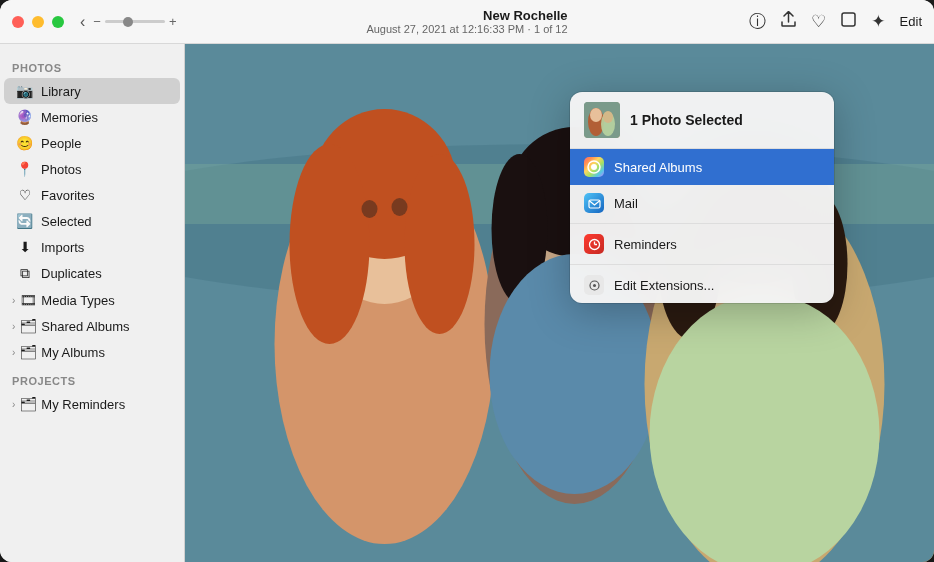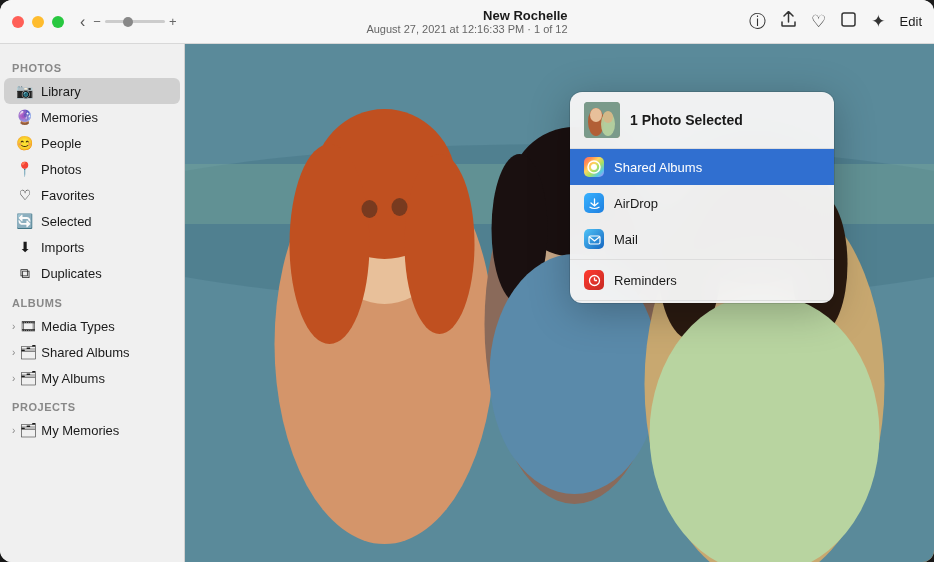--- a/index.html
+++ b/index.html
@@ -355,21 +355,20 @@
       </div>
       <div class="sidebar-item">
         <span class="sidebar-item-icon">⬇</span>
         <span>Imports</span>
       </div>
       <div class="sidebar-item">
         <span class="sidebar-item-icon">⧉</span>
         <span>Duplicates</span>
       </div>
 
-      <div class="sidebar-section-label">Albums</div>
 
       <div class="sidebar-expandable">
         <span class="chevron">›</span>
         <span class="sidebar-expand-icon">🎞</span>
         <span>Media Types</span>
       </div>
       <div class="sidebar-expandable">
         <span class="chevron">›</span>
         <span class="sidebar-expand-icon">🗂</span>
         <span>Shared Albums</span>
@@ -378,21 +377,21 @@
         <span class="chevron">›</span>
         <span class="sidebar-expand-icon">🗂</span>
         <span>My Albums</span>
       </div>
 
       <div class="sidebar-section-label">Projects</div>
 
       <div class="sidebar-expandable">
         <span class="chevron">›</span>
         <span class="sidebar-expand-icon">🗂</span>
-        <span>My Memories</span>
+        <span>My Reminders</span>
       </div>
     </div>
 
     <div class="photo-area">
 
       <div class="photo-bg">
         <svg class="people-scene" viewBox="0 0 750 518" preserveAspectRatio="xMidYMid slice">
 
           <rect width="750" height="518" fill="#5a8a9a"></rect>
 
@@ -453,29 +452,20 @@
         <div class="menu-item highlighted">
           <div class="menu-item-icon icon-shared-albums">
             <svg width="14" height="14" viewBox="0 0 14 14">
               <circle cx="7" cy="7" r="6" fill="none" stroke="white" stroke-width="1.5"></circle>
               <circle cx="7" cy="7" r="3" fill="white"></circle>
             </svg>
           </div>
           <span class="menu-item-label">Shared Albums</span>
         </div>
 
-        <div class="menu-item">
-          <div class="menu-item-icon icon-airdrop">
-            <svg width="13" height="13" viewBox="0 0 13 13">
-              <path d="M6.5 2 L6.5 9 M3 6 L6.5 9 L10 6" stroke="white" stroke-width="1.3" fill="none" stroke-linecap="round"></path>
-              <path d="M1.5 10 Q6.5 13 11.5 10" stroke="white" stroke-width="1.2" fill="none"></path>
-            </svg>
-          </div>
-          <span class="menu-item-label">AirDrop</span>
-        </div>
 
         <div class="menu-item">
           <div class="menu-item-icon icon-mail">
             <svg width="13" height="13" viewBox="0 0 13 13">
               <rect x="1" y="3" width="11" height="8" rx="1.5" fill="none" stroke="white" stroke-width="1.2"></rect>
               <path d="M1 3.5 L6.5 8 L12 3.5" stroke="white" stroke-width="1.2" fill="none"></path>
             </svg>
           </div>
           <span class="menu-item-label">Mail</span>
         </div>
@@ -491,16 +481,25 @@
               <line x1="6.5" y1="3.5" x2="6.5" y2="6.5" stroke="white" stroke-width="1.3"></line>
               <line x1="6.5" y1="6.5" x2="9" y2="6.5" stroke="white" stroke-width="1.3"></line>
             </svg>
           </div>
           <span class="menu-item-label">Reminders</span>
         </div>
 
 
         <div class="menu-separator"></div>
 
+        <div class="menu-item">
+          <div class="menu-item-icon icon-extensions">
+            <svg width="13" height="13" viewBox="0 0 13 13">
+              <circle cx="6.5" cy="6.5" r="4.5" fill="none" stroke="#555" stroke-width="1.2"></circle>
+              <circle cx="6.5" cy="6.5" r="1.5" fill="#555"></circle>
+            </svg>
+          </div>
+          <span class="menu-item-label">Edit Extensions...</span>
+        </div>
       </div>
     </div>
   </div>
 </div>
 
 </body></html>

